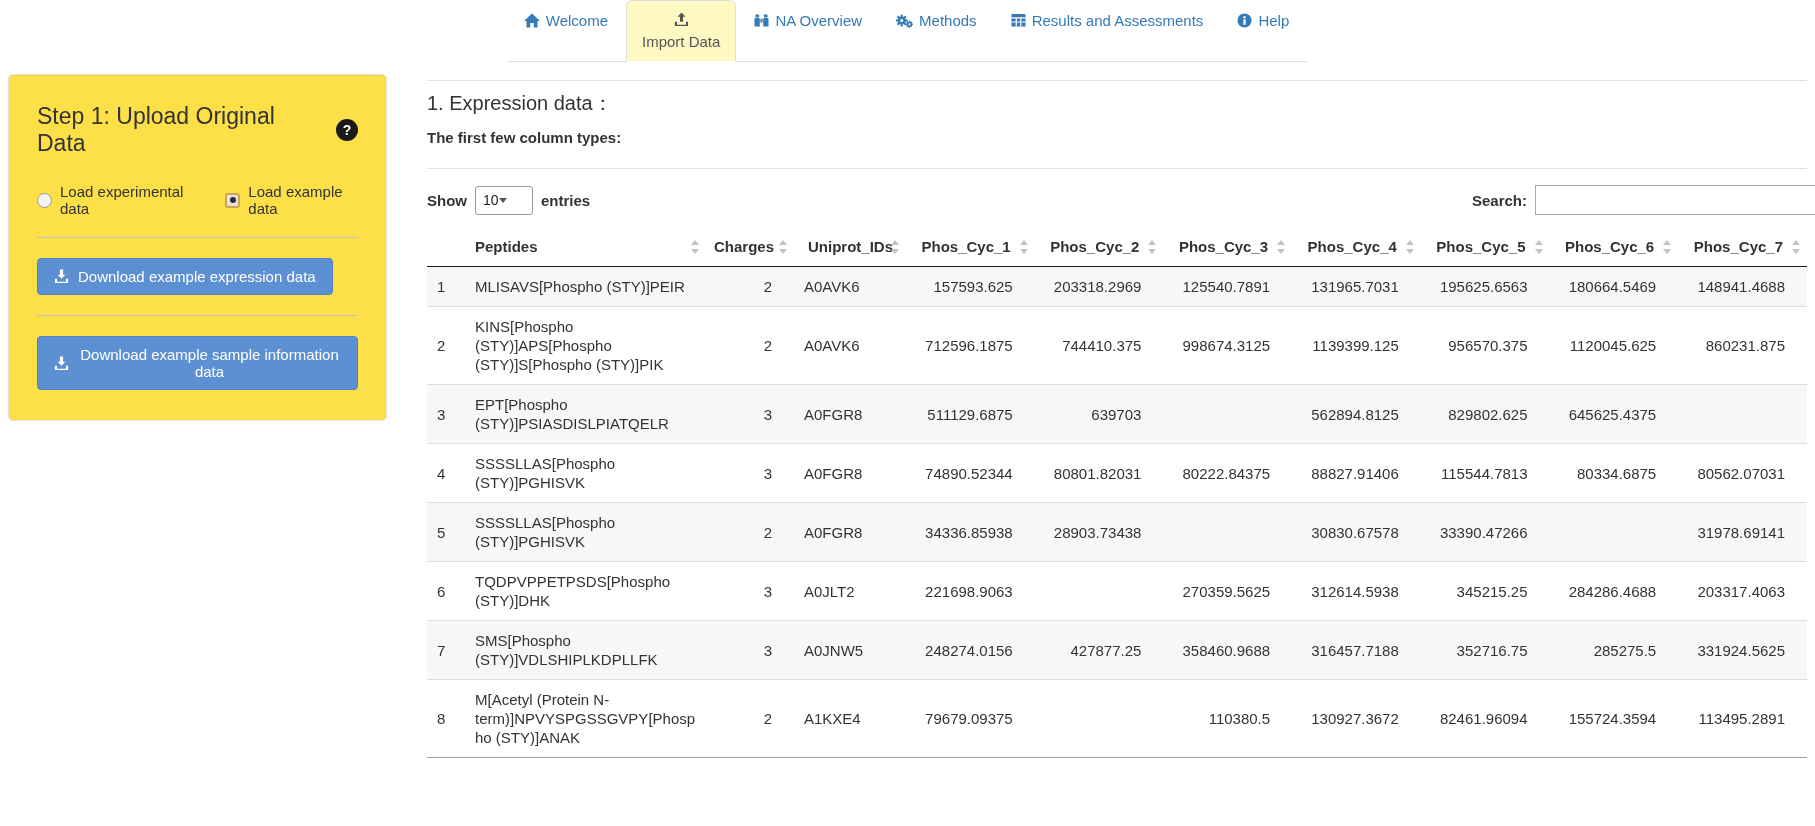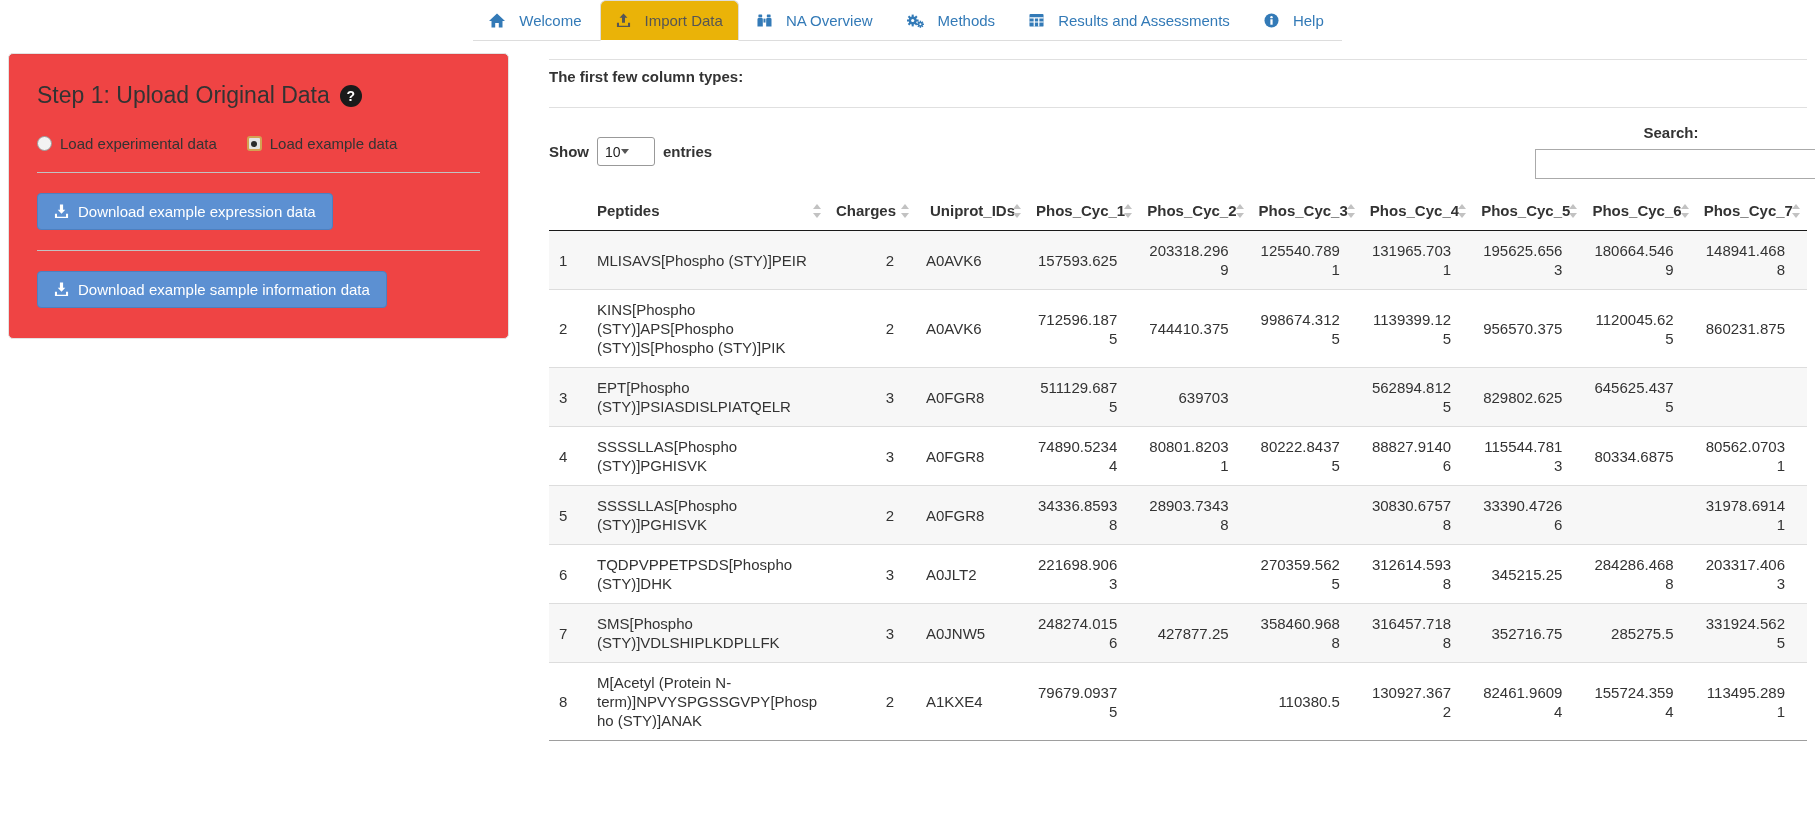--- a/index.html
+++ b/index.html
@@ -10,28 +10,28 @@
   .logo-wrap{text-align:center;padding-top:5px;height:53px;}
   .logo{font-family:"DejaVu Serif",serif;font-style:italic;font-weight:bold;font-size:44px;
     letter-spacing:1px;line-height:48px;}
   .logo .p1{color:#9c9c9c;text-shadow:1px 1px 0 #6f6f6f;}
   .logo .p2{color:#a9c9ee;text-shadow:1px 1px 0 #5f8fc7;}
 
   
   .nav-center{display:flex;justify-content:center;}
   ul.nav-tabs{display:inline-flex;list-style:none;margin:0;padding:0;border-bottom:1px solid #ddd;}
   ul.nav-tabs li{margin-bottom:-1px;margin-right:2px;}
-  ul.nav-tabs li a{display:flex;align-items:center;gap:14px;padding:11px 15px;font-size:15px;
+  ul.nav-tabs li a{display:flex;align-items:center;gap:6px;padding:11px 15px;font-size:15px;
     color:#337ab7;text-decoration:none;border:1px solid transparent;border-radius:6px 6px 0 0;cursor:pointer;justify-content:space-between;}
-  ul.nav-tabs li.active a{color:#555;background:#eab308;border-color:#ddd;border-bottom-color:#fff;}
+  ul.nav-tabs li.active a{color:#555;background:#fef9c3;border-color:#ddd;border-bottom-color:#fff;flex-direction:column;}
   .nav-icon{display:inline-flex;align-items:center;}
 
   
   .content-row{display:flex;padding:12px 8px 0 8px;gap:40px;align-items:flex-start;}
-  .sidebar-panel{flex:none;width:501px;box-sizing:border-box;background:#ef4444;
+  .sidebar-panel{flex:none;width:379px;box-sizing:border-box;background:#fde047;
     border:1px solid #e3e3e3;border-radius:5px;box-shadow:inset 0 1px 1px rgba(0,0,0,.05);
     padding:28px 28px 30px 28px;}
   .sidebar-title{font-size:23px;font-weight:400;color:#333;margin:0 0 26px 0;display:flex;align-items:center;gap:10px;}
   .qmark{flex:none;display:inline-flex;align-items:center;justify-content:center;width:22px;height:22px;
     border-radius:50%;background:#1a1a1a;color:#fff;font-size:14px;font-weight:bold;}
   .radio-row{display:flex;align-items:center;gap:30px;font-size:15px;color:#333;}
   .radio-opt{display:flex;align-items:center;gap:8px;cursor:pointer;}
   .radio-circle{flex:none;width:15px;height:15px;box-sizing:border-box;border-radius:50%;
     border:1px solid #9a9a9a;background:#f3f3f3;}
   .radio-selected{flex:none;width:15px;height:15px;box-sizing:border-box;border-radius:3px;
@@ -53,21 +53,21 @@
   .table-top-hr{border:none;border-top:1px solid #e0e0e0;margin:22px 0 16px 0;}
 
   
   .dt-controls{display:flex;align-items:center;justify-content:space-between;margin-bottom:12px;}
   .dt-length{display:flex;align-items:center;gap:8px;font-size:15px;font-weight:700;color:#333;}
   .len-select{box-sizing:border-box;display:inline-flex;align-items:center;
     width:58px;height:29px;padding:0 7px;border:1px solid #999;border-radius:3px;background:#fff;
     font-size:14px;font-weight:400;color:#222;cursor:pointer;}
   .len-caret{width:0;height:0;border-left:4px solid transparent;border-right:4px solid transparent;
     border-top:5px solid #555;}
-  .dt-search{display:flex;align-items:center;gap:8px;font-size:15px;font-weight:700;color:#333;flex-direction:column;}
+  .dt-search{display:flex;align-items:center;gap:8px;font-size:15px;font-weight:700;color:#333;}
   .search-input{box-sizing:border-box;height:30px;width:330px;border:1px solid #aaa;background:#fff;
     padding:4px 8px;font-size:14px;margin-right:-58px;}
 
   
   table.dataTable{width:100%;border-collapse:collapse;table-layout:fixed;font-size:15px;color:#333;}
   table.dataTable th{font-weight:700;text-align:center;position:relative;
     padding:10px 24px 10px 8px;border-bottom:1px solid #1a1a1a;line-height:19px;cursor:pointer;}
   table.dataTable th.pep,table.dataTable th.txt{text-align:left;padding-left:14px;}
   table.dataTable th.num{text-align:right;margin-left:28px;}
   table.dataTable th.idx{cursor:default;}
@@ -218,20 +218,21 @@
               <path d="M6.3 0.5h3.4V6H12L8 10.5 4 6h2.3z"></path>
               <path d="M1 10.5h2.2v3h9.6v-3H15V15H1z"></path>
             </svg>
         </span>
         <span>Download example sample information data</span>
       </button>
     </aside>
 
     <main class="main-col">
       <hr class="main-hr">
+      <h3 class="section-title">1. Expression data：</h3>
       <div class="field-label">The first few column types:</div>
       <hr class="table-top-hr">
 
       <div class="dt-controls">
         <div class="dt-length">
           <span>Show</span>
           <span class="len-select">
             <span>10</span>
             <span class="len-caret"></span>
           </span>

